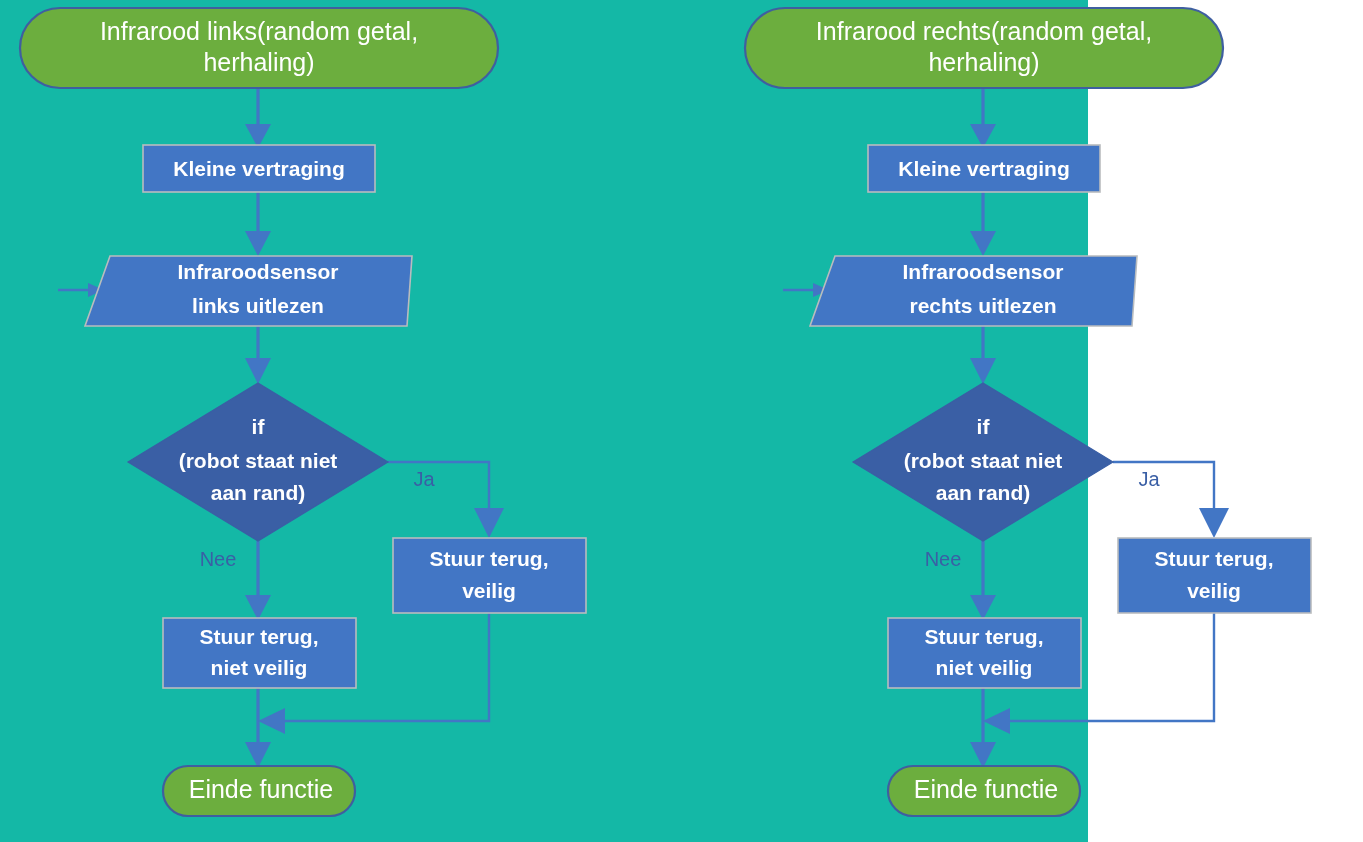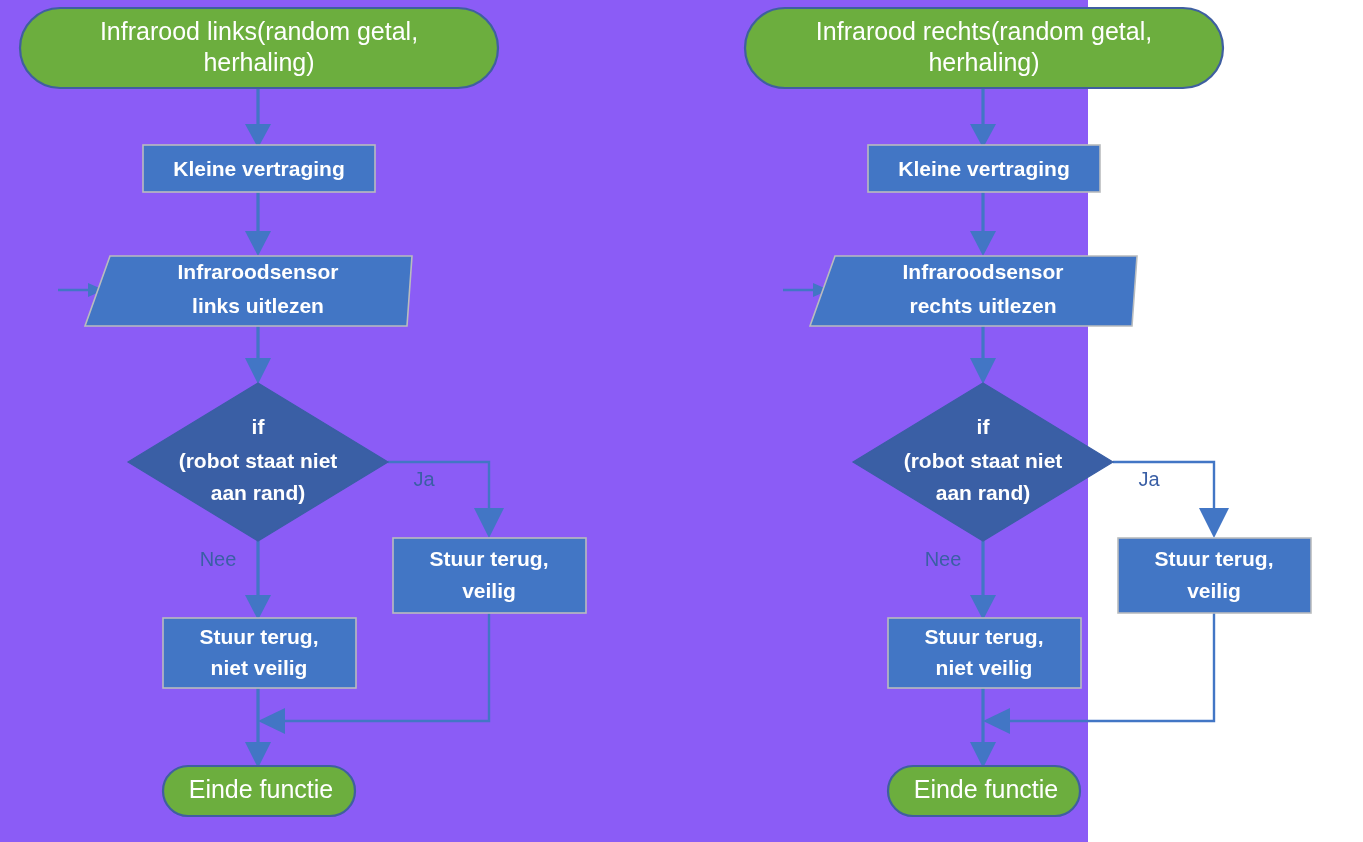--- a/index.html
+++ b/index.html
@@ -11,21 +11,21 @@
   body {
     width: 1363px;
     height: 842px;
     overflow: hidden;
     font-family: "Liberation Sans", sans-serif;
   }
   #chart-root {
     position: relative;
     width: 1088px;
     height: 842px;
-    background: #8b5cf6;
+    background: #14b8a6;
   }
   svg.flow-canvas {
     position: absolute;
     top: 0;
     left: 0;
     width: 1363px;
     height: 842px;
     display: block;
   }
   .shape-terminator {

